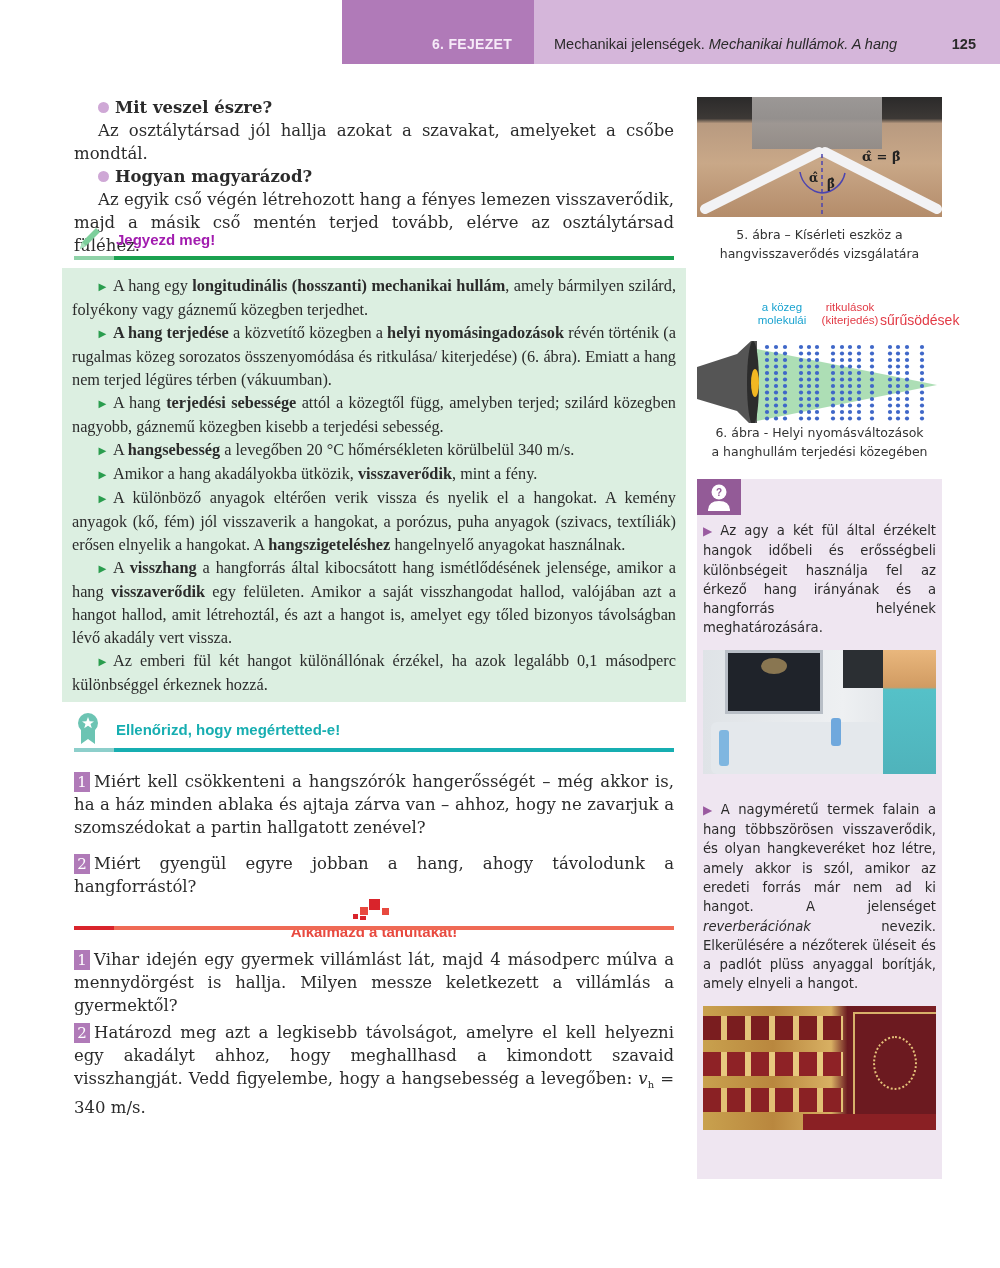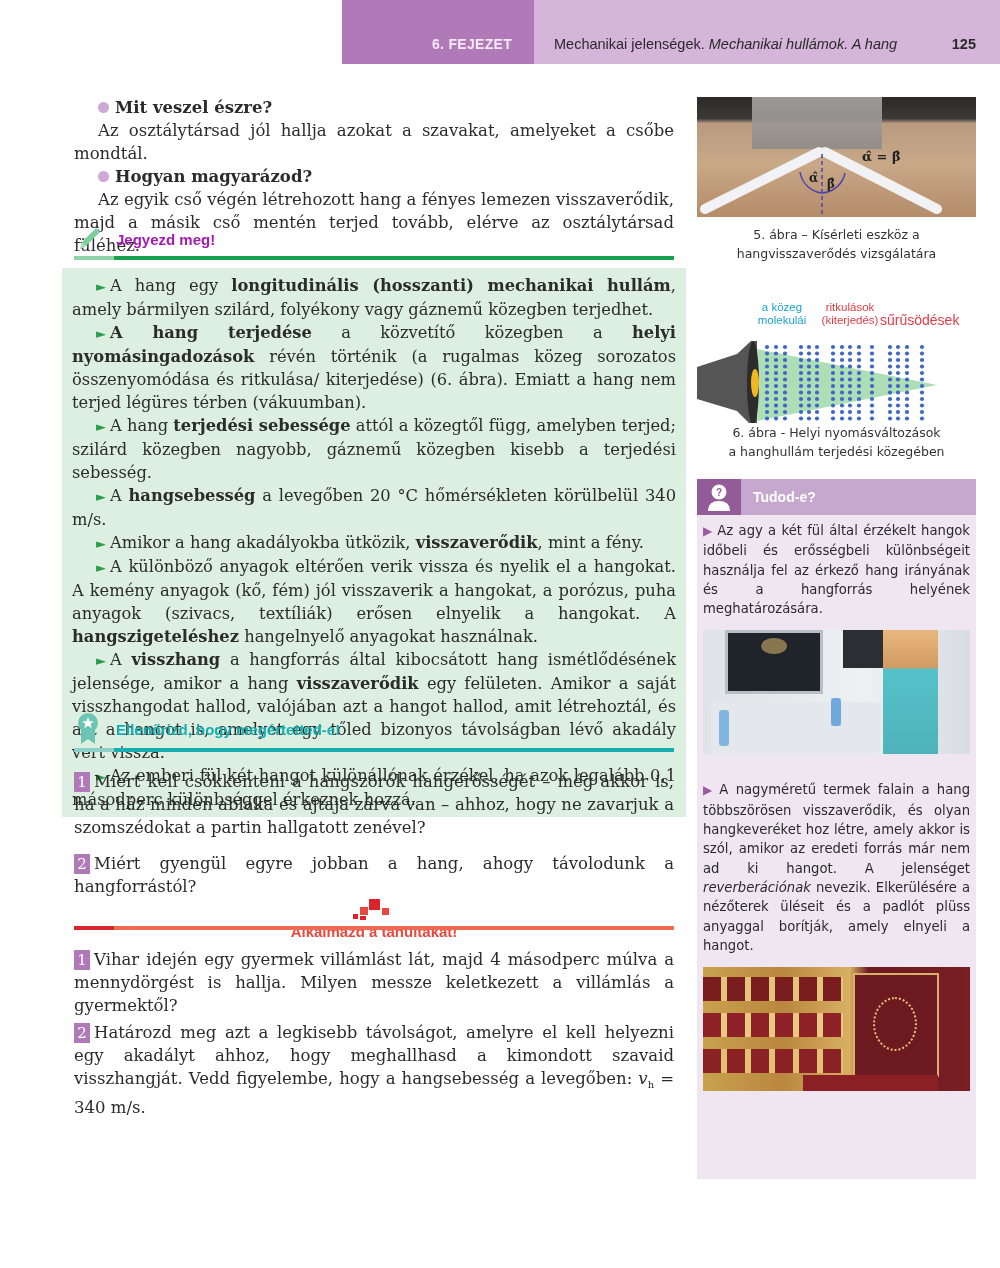--- a/index.html
+++ b/index.html
@@ -21,21 +21,21 @@
   .sec-line .a{position:absolute;left:0;top:0;width:40px;height:4px;}
   .sec-line .b{position:absolute;left:40px;right:0;top:0;height:4px;}
 
   .green-box{background:#dcefe1;padding:6px 10px 6px 10px;box-sizing:border-box;}
   .green-box .p{font-size:16.3px;line-height:23px;}
   .tri{color:#2a9d4e;font-size:13px;margin-right:4px;}
   b{font-weight:bold;}
 
   .num{display:inline-block;background:#b07ab8;color:#fff;font-size:15px;width:16px;text-align:center;line-height:20px;margin-right:4px;}
 
-  .rcol{position:absolute;left:697px;width:279px;}
+  .rcol{position:absolute;left:697px;width:245px;}
   .fig-cap{font-family:"DejaVu Sans","Liberation Sans",sans-serif;font-size:12.5px;text-align:center;line-height:19px;color:#333;}
   .tudod{background:#efe6f1;}
   .tudod-head{display:flex;height:36px;}
   .tudod-head .ic{width:44px;background:#935b97;display:flex;align-items:center;justify-content:center;}
   .tudod-head .t{flex:1;background:#c6a7cd;color:#fff;font-family:"Liberation Sans",sans-serif;font-weight:bold;font-size:14px;display:flex;align-items:center;padding-left:12px;}
   .tudod .tx{font-family:"DejaVu Sans","Liberation Sans",sans-serif;font-size:13.2px;line-height:19.3px;padding:6px 6px 6px 6px;text-align:justify;color:#2a2a2a;}
   .ptri{color:#9a5aa0;font-size:12px;margin-right:4px;}
   .photo{margin:0 6px;overflow:hidden;}
 </style>
 </head>
@@ -72,21 +72,21 @@
         </svg>
     </span>
     <span style="color:#a21caf;">Jegyezd meg!</span>
   </div>
   <div class="sec-line">
       <div class="a" style="background:#8fd2a8;"></div>
       <div class="b" style="background:#1aa150;"></div>
     </div>
 </div>
 
-<div class="lcol" style="top:268px;left:62px;width:624px;">
+<div class="lcol" style="top:268px;left:62px;width:624px;font-family:Liberation Serif, serif;">
   <div class="green-box" id="remember-items">
       <p class="p ind"><span class="tri">►</span><span>A hang egy </span><b>longitudinális (hosszanti) mechanikai hullám</b><span>, amely bármilyen szilárd, folyékony vagy gáznemű közegben terjedhet.</span></p>
       <p class="p ind"><span class="tri">►</span><b>A hang terjedése</b><span> a közvetítő közegben a </span><b>helyi nyomásingadozások</b><span> révén történik (a rugalmas közeg sorozatos összenyomódása és ritkulása/ kiterjedése) (6. ábra). Emiatt a hang nem terjed légüres térben (vákuumban).</span></p>
       <p class="p ind"><span class="tri">►</span><span>A hang </span><b>terjedési sebessége</b><span> attól a közegtől függ, amelyben terjed; szilárd közegben nagyobb, gáznemű közegben kisebb a terjedési sebesség.</span></p>
       <p class="p ind"><span class="tri">►</span><span>A </span><b>hangsebesség</b><span> a levegőben 20 °C hőmérsékleten körülbelül 340 m/s.</span></p>
       <p class="p ind"><span class="tri">►</span><span>Amikor a hang akadályokba ütközik, </span><b>visszaverődik</b><span>, mint a fény.</span></p>
       <p class="p ind"><span class="tri">►</span><span>A különböző anyagok eltérően verik vissza és nyelik el a hangokat. A kemény anyagok (kő, fém) jól visszaverik a hangokat, a porózus, puha anyagok (szivacs, textíliák) erősen elnyelik a hangokat. A </span><b>hangszigeteléshez</b><span> hangelnyelő anyagokat használnak.</span></p>
       <p class="p ind"><span class="tri">►</span><span>A </span><b>visszhang</b><span> a hangforrás által kibocsátott hang ismétlődésének jelensége, amikor a hang </span><b>visszaverődik</b><span> egy felületen. Amikor a saját visszhangodat hallod, valójában azt a hangot hallod, amit létrehoztál, és azt a hangot is, amelyet egy tőled bizonyos távolságban lévő akadály vert vissza.</span></p>
       <p class="p ind"><span class="tri">►</span><span>Az emberi fül két hangot különállónak érzékel, ha azok legalább 0,1 másodperc különbséggel érkeznek hozzá.</span></p>
     </div>
@@ -370,21 +370,20 @@
 
 <div class="rcol tudod" style="top:479px;height:700px;">
   <div class="tudod-head">
     <div class="ic">
       <svg width="26" height="28" viewBox="0 0 26 28">
           <circle cx="13" cy="9" r="7.5" fill="#fff"></circle>
           <text x="13" y="13" text-anchor="middle" font-family="Liberation Sans, sans-serif" font-weight="bold" font-size="10" fill="#935b97">?</text>
           <path d="M2 28 Q2 18 13 18 Q24 18 24 28 Z" fill="#fff"></path>
         </svg>
     </div>
-    <div class="t">Tudod-e?</div>
   </div>
   <div class="tx">
     <div><span class="ptri">▶</span><span>Az agy a két fül által érzékelt hangok időbeli és erősségbeli különbségeit használja fel az érkező hang irányának és a hangforrás helyének meghatározására.</span></div>
   </div>
   <div class="photo" style="height:124px;margin-top:6px;position:relative;background:linear-gradient(90deg,#dfe3e7 0%,#eef0f2 60%,#d8dde2 100%);">
     <div style="position:absolute;left:22px;top:0;width:92px;height:58px;background:#1f232a;border:3px solid #b8bec6;"></div>
     <div style="position:absolute;left:58px;top:8px;width:26px;height:16px;background:#b79a62;border-radius:50%;opacity:0.7;"></div>
     <div style="position:absolute;left:140px;top:0;width:62px;height:38px;background:#2b2f33;"></div>
     <div style="position:absolute;left:8px;top:72px;width:170px;height:52px;background:#e4e8ec;border-radius:6px;"></div>
     <div style="position:absolute;left:16px;top:80px;width:10px;height:36px;background:#7fb6e0;border-radius:3px;"></div>

